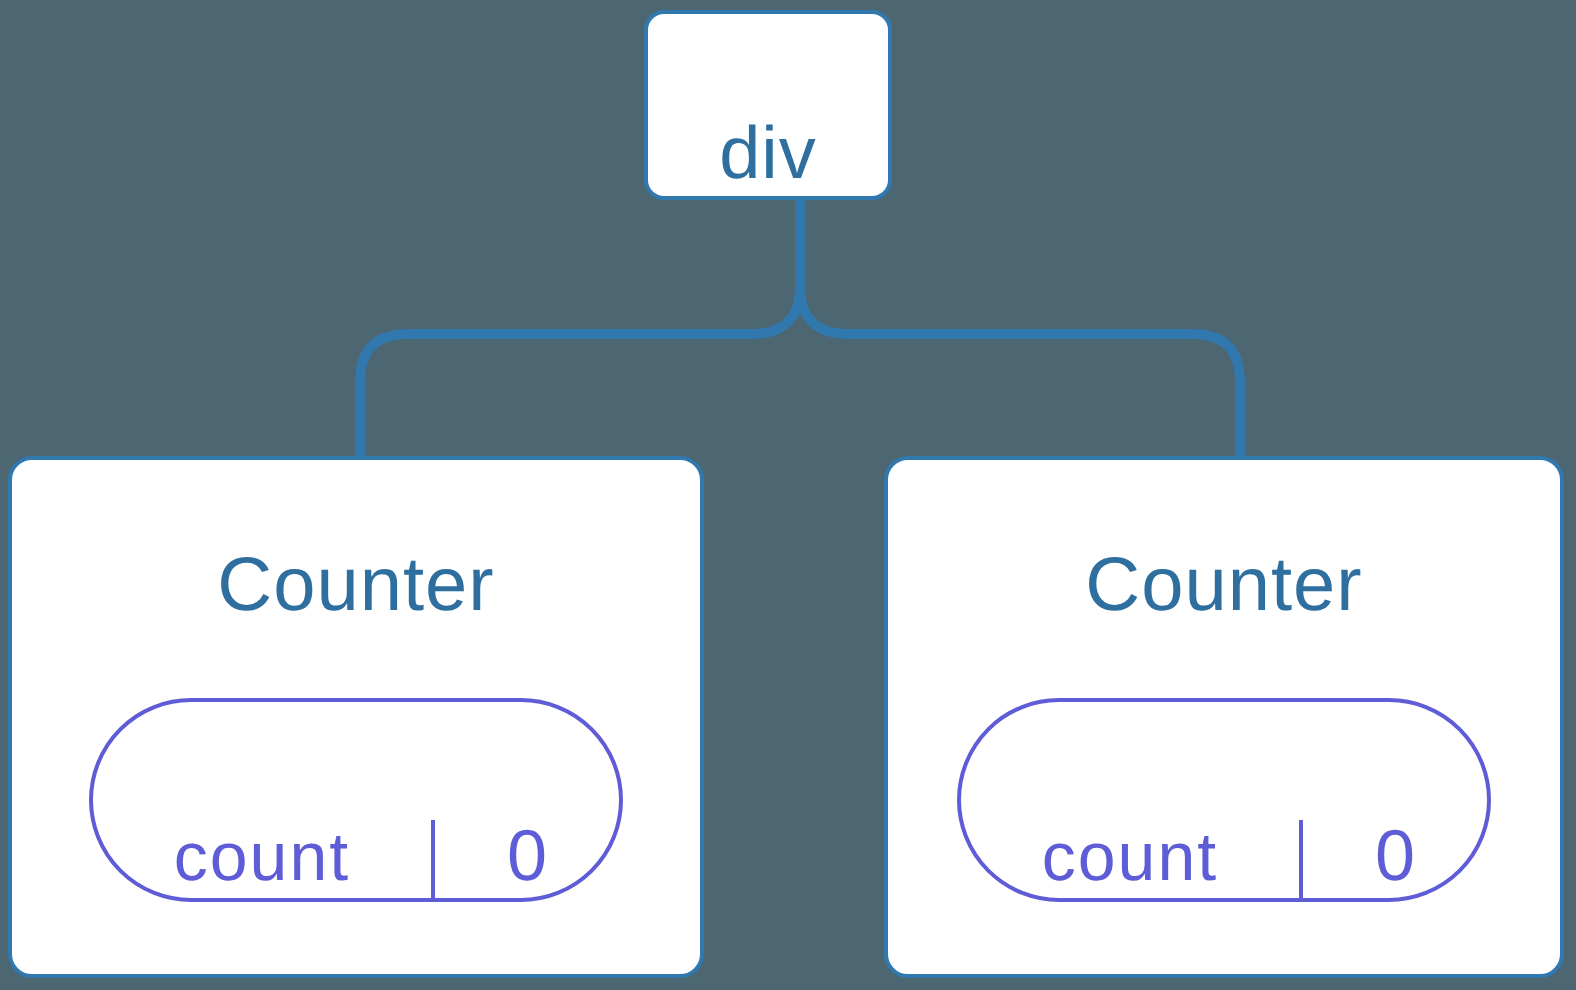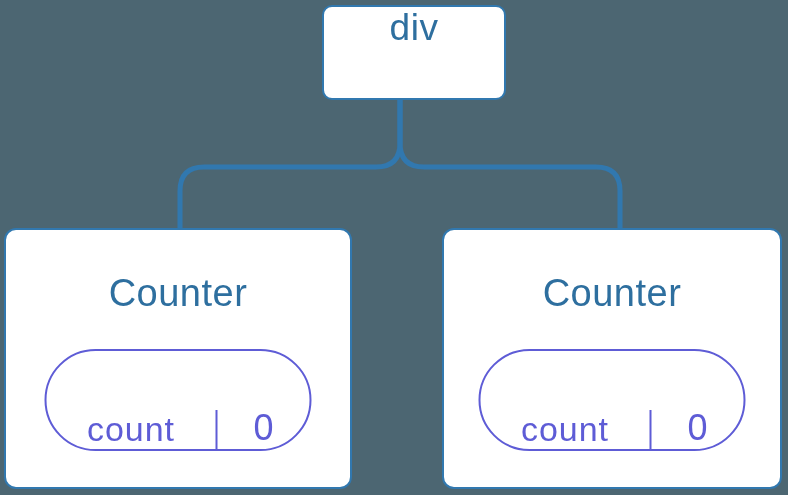--- a/index.html
+++ b/index.html
@@ -26,26 +26,26 @@
     width: 788px; height: 495px;
   }
   .connectors path {
     fill: none;
     stroke: var(--node-blue);
     stroke-width: 5;
   }
   .node-root {
     position: absolute;
     left: 322px; top: 5px;
-    width: 184px; height: 95px;
+    width: 124px; height: 95px;
     background: var(--card-bg);
     border: 2.5px solid var(--node-blue);
     border-radius: 10px;
     display: flex;
-    align-items: flex-start;
+    align-items: flex-end;
     justify-content: center;
     font-size: 37px;
     font-weight: 500;
     color: var(--text-blue);
     letter-spacing: 0.5px;
   }
   .card {
     position: absolute;
     top: 228px;
     height: 261px;

